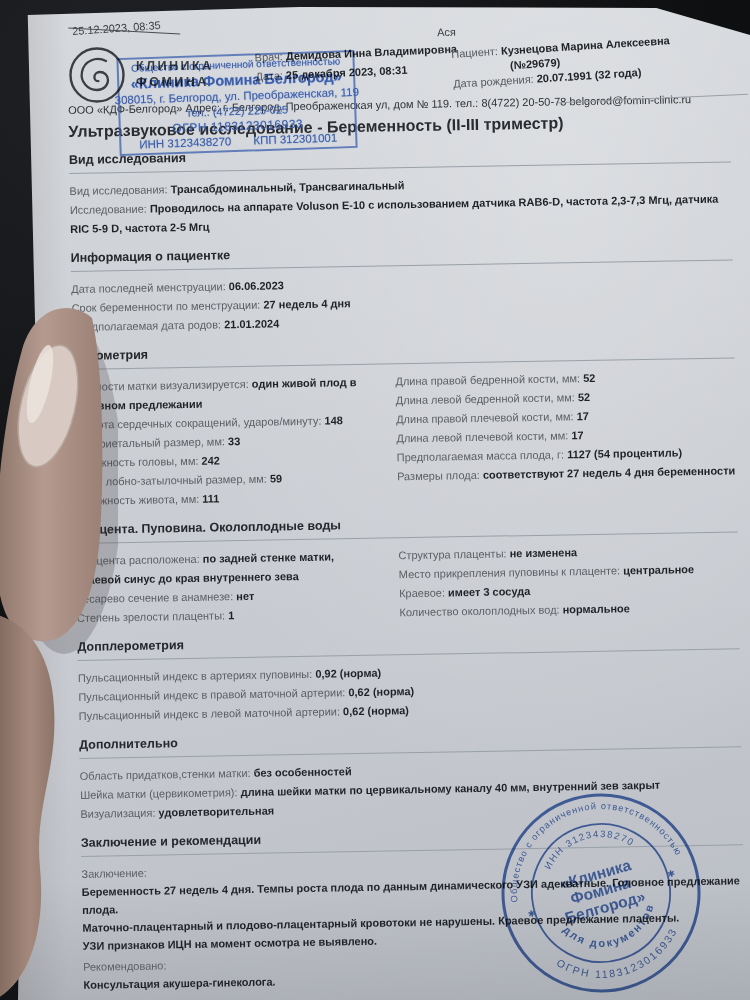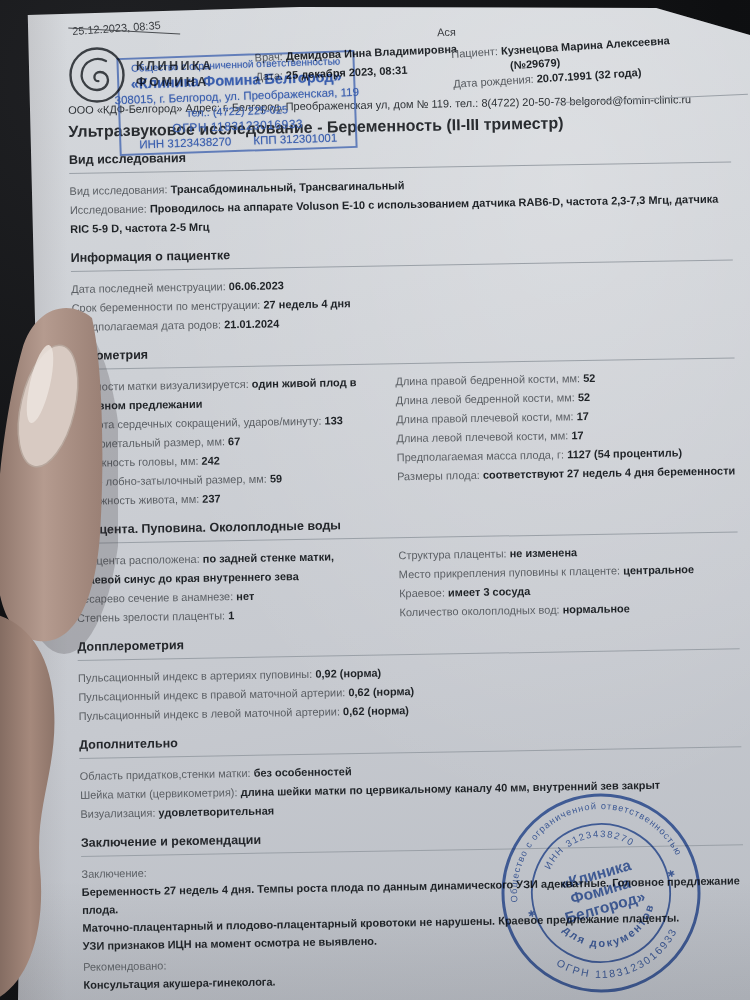--- a/index.html
+++ b/index.html
@@ -145,25 +145,25 @@
     <div class="rows">
         <div class="row"><span class="lbl">Дата последней менструации:</span> <span class="val">06.06.2023</span></div>
         <div class="row"><span class="lbl">Срок беременности по менструации:</span> <span class="val">27 недель 4 дня</span></div>
         <div class="row"><span class="lbl">Предполагаемая дата родов:</span> <span class="val">21.01.2024</span></div>
       </div>
 
     <div class="section-heading">Фетометрия</div>
     <div class="cols">
       <div class="col-l rows">
           <div class="row"><span class="lbl">В полости матки визуализируется:</span> <span class="val">один живой плод в головном предлежании</span></div>
-          <div class="row"><span class="lbl">Частота сердечных сокращений, ударов/минуту:</span> <span class="val">133</span></div>
-          <div class="row"><span class="lbl">Бипариетальный размер, мм:</span> <span class="val">67</span></div>
+          <div class="row"><span class="lbl">Частота сердечных сокращений, ударов/минуту:</span> <span class="val">148</span></div>
+          <div class="row"><span class="lbl">Бипариетальный размер, мм:</span> <span class="val">33</span></div>
           <div class="row"><span class="lbl">Окружность головы, мм:</span> <span class="val">242</span></div>
           <div class="row"><span class="lbl">ЛЗР - лобно-затылочный размер, мм:</span> <span class="val">59</span></div>
-          <div class="row"><span class="lbl">Окружность живота, мм:</span> <span class="val">237</span></div>
+          <div class="row"><span class="lbl">Окружность живота, мм:</span> <span class="val">111</span></div>
         </div>
       <div class="col-r rows">
           <div class="row"><span class="lbl">Длина правой бедренной кости, мм:</span> <span class="val">52</span></div>
           <div class="row"><span class="lbl">Длина левой бедренной кости, мм:</span> <span class="val">52</span></div>
           <div class="row"><span class="lbl">Длина правой плечевой кости, мм:</span> <span class="val">17</span></div>
           <div class="row"><span class="lbl">Длина левой плечевой кости, мм:</span> <span class="val">17</span></div>
           <div class="row"><span class="lbl">Предполагаемая масса плода, г:</span> <span class="val">1127 (54 процентиль)</span></div>
           <div class="row"><span class="lbl">Размеры плода:</span> <span class="val">соответствуют 27 недель 4 дня беременности</span></div>
         </div>
     </div>

